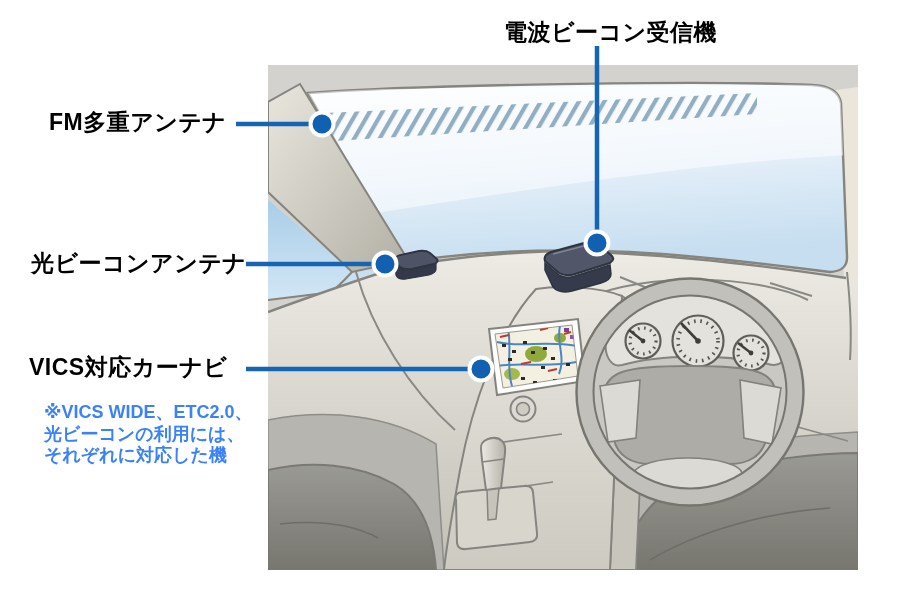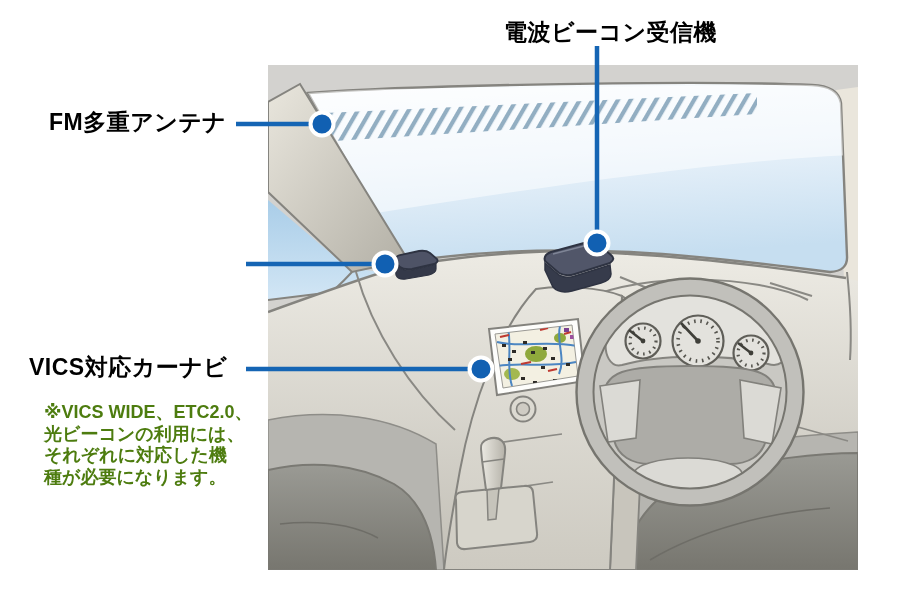--- a/index.html
+++ b/index.html
@@ -6,21 +6,21 @@
   #stage{
     position:relative;width:900px;height:570px;overflow:hidden;background:#ffffff;
     font-family:"Liberation Sans","DejaVu Sans",sans-serif;
   }
   #artwork{position:absolute;left:0;top:0;}
   .callout-label{
     position:absolute;color:#000;font-weight:bold;font-size:23px;line-height:1.1;
     letter-spacing:0.5px;white-space:nowrap;
   }
   .note{
-    position:absolute;left:44px;top:402px;color:#4d7c0f;font-weight:bold;
+    position:absolute;left:44px;top:402px;color:#3b82f6;font-weight:bold;
     font-size:18px;line-height:21.5px;white-space:nowrap;
   }
 </style>
 </head>
 <body>
 
 <div id="stage">
 
   <svg id="artwork" width="900" height="600" viewBox="0 0 900 600">
     <defs>
@@ -224,22 +224,22 @@
         <circle cx="322" cy="124" r="11.5"></circle>
         <circle cx="385" cy="264" r="11.5"></circle>
         <circle cx="481" cy="369" r="11.5"></circle>
         <circle cx="597" cy="243" r="11.5"></circle>
       </g>
     </g>
   </svg>
 
   <div class="callout-label" style="left:504px;top:20px;">電波ビーコン受信機</div>
   <div class="callout-label" style="left:49px;top:110px;">FM多重アンテナ</div>
+  <div class="callout-label" style="left:31px;top:251px;">光ビーコンアンテナ</div>
   <div class="callout-label" style="left:29px;top:355px;text-align:right;">VICS対応カーナビ</div>
 
   <div class="note">
     <div>※VICS WIDE、ETC2.0、</div>
     <div>光ビーコンの利用には、</div>
     <div>それぞれに対応した機</div>
-    <div>種が必要になります。</div>
   </div>
 
 </div>
 
 </body></html>

